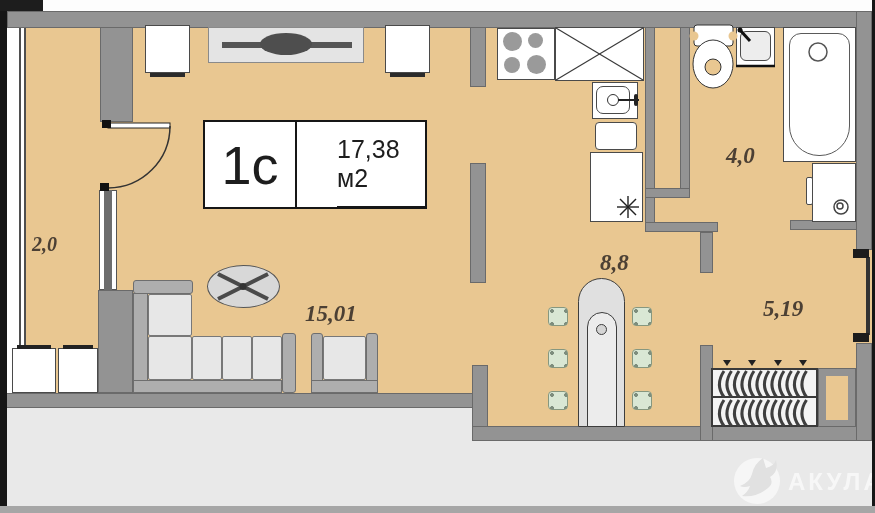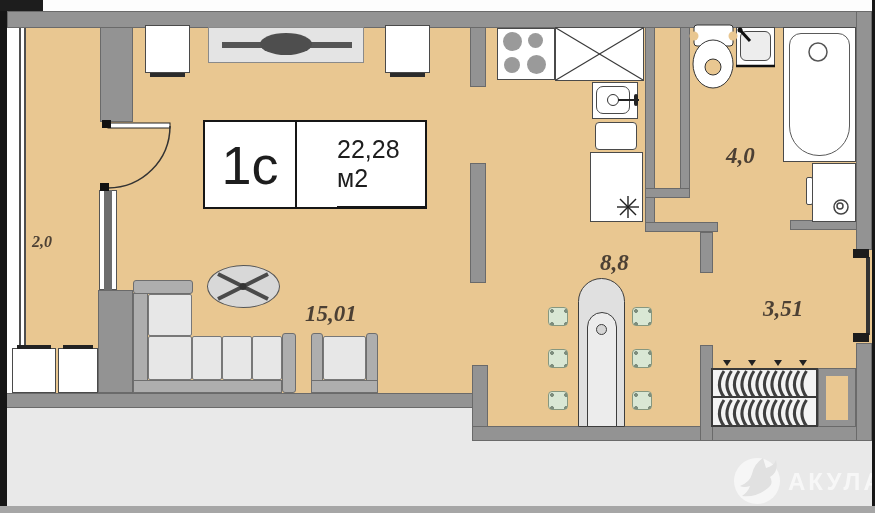--- a/index.html
+++ b/index.html
@@ -123,30 +123,30 @@
   <div class="chair" style="left:548px;top:307px;"></div>
   <div class="chair" style="left:548px;top:349px;"></div>
   <div class="chair" style="left:548px;top:391px;"></div>
   <div class="chair" style="left:632px;top:307px;"></div>
   <div class="chair" style="left:632px;top:349px;"></div>
   <div class="chair" style="left:632px;top:391px;"></div>
 
   <div class="abs" style="left:711px;top:368px;width:107px;height:59px;background:#f4f4f4;border:2px solid #3a3a3a;"></div>
   <div class="abs" style="left:713px;top:396px;width:103px;height:2px;background:#3a3a3a;"></div>
 
-  <div class="room-label" style="left:32px;top:233px;font-size:16px;text-align:right;">2,0</div>
+  <div class="room-label" style="left:32px;top:233px;font-size:20px;text-align:right;">2,0</div>
   <div class="room-label" style="left:305px;top:257px;margin-top:44px;">15,01</div>
   <div class="room-label" style="left:600px;top:250px;">8,8</div>
   <div class="room-label" style="left:726px;top:143px;">4,0</div>
-  <div class="room-label" style="left:763px;top:296px;">3,51</div>
+  <div class="room-label" style="left:763px;top:296px;">5,19</div>
 
   <div class="unit-box">
     <div class="unit-cell-left">1с</div>
     <div class="unit-cell-right">
-      <div class="unit-area top">22,28 м2</div>
+      <div class="unit-area top">17,38 м2</div>
     </div>
   </div>
 
   <svg class="abs" style="left:0;top:0;" width="875" height="513" viewBox="0 0 875 513">
     <defs>
       <path id="hstroke" d="M0,0 c-6,9 -6,18 0,26"></path>
       <path id="hook" d="M-4,0 h8 l-4,6 z"></path>
     </defs>
 
     <g>

